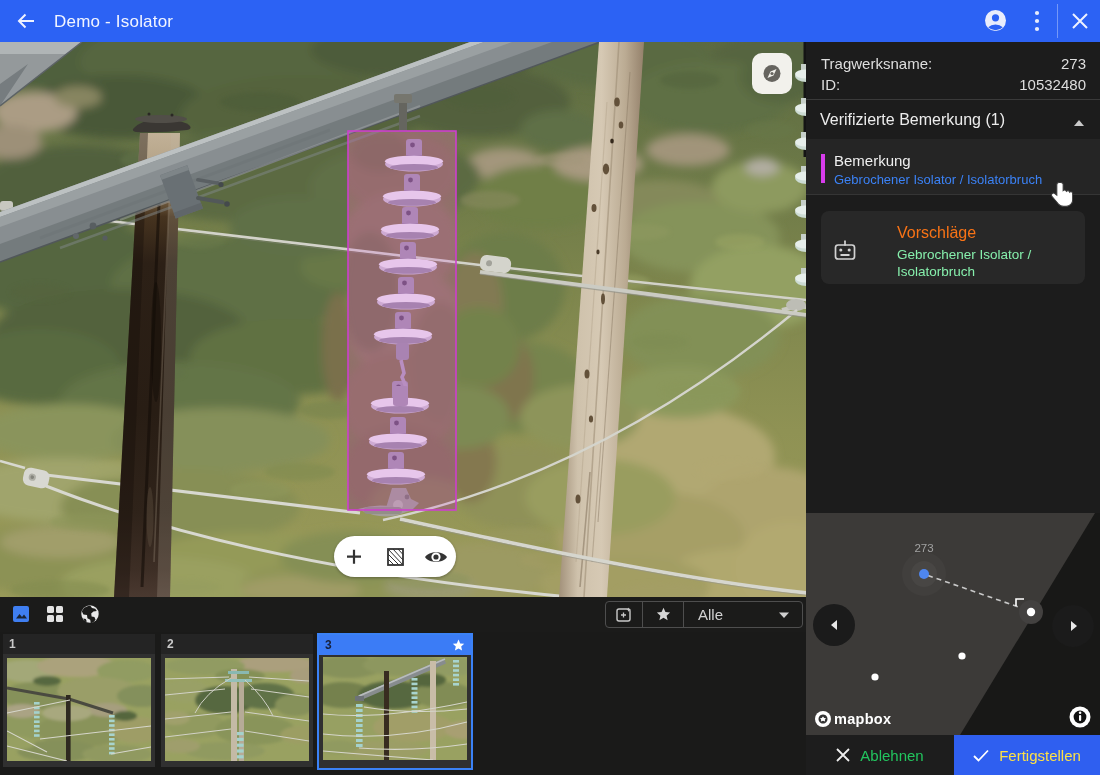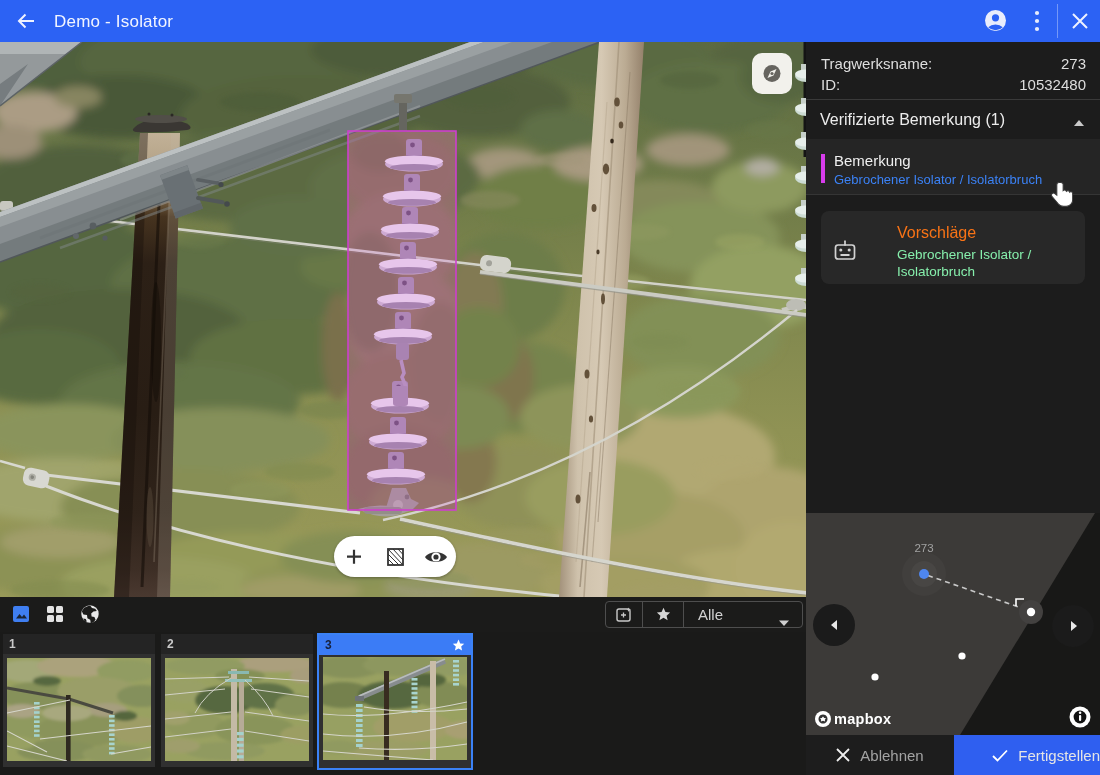--- a/index.html
+++ b/index.html
@@ -20,21 +20,21 @@
     background:#7d8a52; overflow:hidden; }
   #compass { position:absolute; left:752px; top:11px; width:40px; height:41px;
     border-radius:10px; background:#f2f1ec; }
   #pill { position:absolute; left:334px; top:494px; width:122px; height:41px;
     border-radius:21px; background:#fff; box-shadow:0 1px 3px rgba(0,0,0,.3); }
 
   
   #filmbar { position:absolute; left:0; top:597px; width:806px; height:35px;
     background:#1b1b1a; }
   #filter { position:absolute; left:605px; top:4px; width:198px; height:27px;
-    border:1px solid #4e4e4e; border-radius:4px; display:flex; align-items:flex-end;
+    border:1px solid #4e4e4e; border-radius:4px; display:flex; align-items:center;
     color:#ccc; }
   #filter .seg { height:100%; display:flex; align-items:center; justify-content:center; }
   #filter .d { width:1px; height:100%; background:#4e4e4e; }
 
   
   #thumbs { position:absolute; left:0; top:632px; width:806px; height:143px;
     background:#1a1a19; }
   .thumb { position:absolute; top:2px; width:152px; height:133px; background:#303030; }
   .thumb .hd { height:20px; background:#242424; color:#c9c9c9; font-size:12px;
     font-weight:700; padding:3px 0 0 6px; }
@@ -60,24 +60,24 @@
   #card .ct { margin:13px 0 0 76px; font-size:16px; font-weight:500; color:#f97316; }
   #card .cs { margin:4px 0 0 76px; font-size:13.5px; color:#86efac; line-height:17px; }
 
   
   #map { position:absolute; left:806px; top:513px; width:294px; height:222px;
     background:#3c3a38; overflow:hidden; }
 
   
   #actions { position:absolute; left:806px; top:735px; width:294px; height:40px;
     display:flex; }
-  #actions .left { width:148px; background:#1d1d1d; color:#a3a3a3; display:flex;
+  #actions .left { width:148px; background:#1d1d1d; color:#22c55e; display:flex;
     align-items:center; justify-content:center; font-size:15px; gap:10px; }
-  #actions .right { width:146px; background:#2f5ff0; color:#e5e5e5; display:flex;
-    align-items:center; justify-content:flex-end; font-size:15px; gap:10px; }
+  #actions .right { width:146px; background:#2f5ff0; color:#fde047; display:flex;
+    align-items:center; justify-content:center; font-size:15px; gap:10px; }
 </style>
 </head>
 <body>
 <div id="app">
 
   <div id="photo">
     <svg width="808" height="555" viewBox="0 0 808 555" id="photosvg">
         <defs>
           <filter id="b6" x="-30%" y="-30%" width="160%" height="160%">
             <feGaussianBlur stdDeviation="5"></feGaussianBlur>

